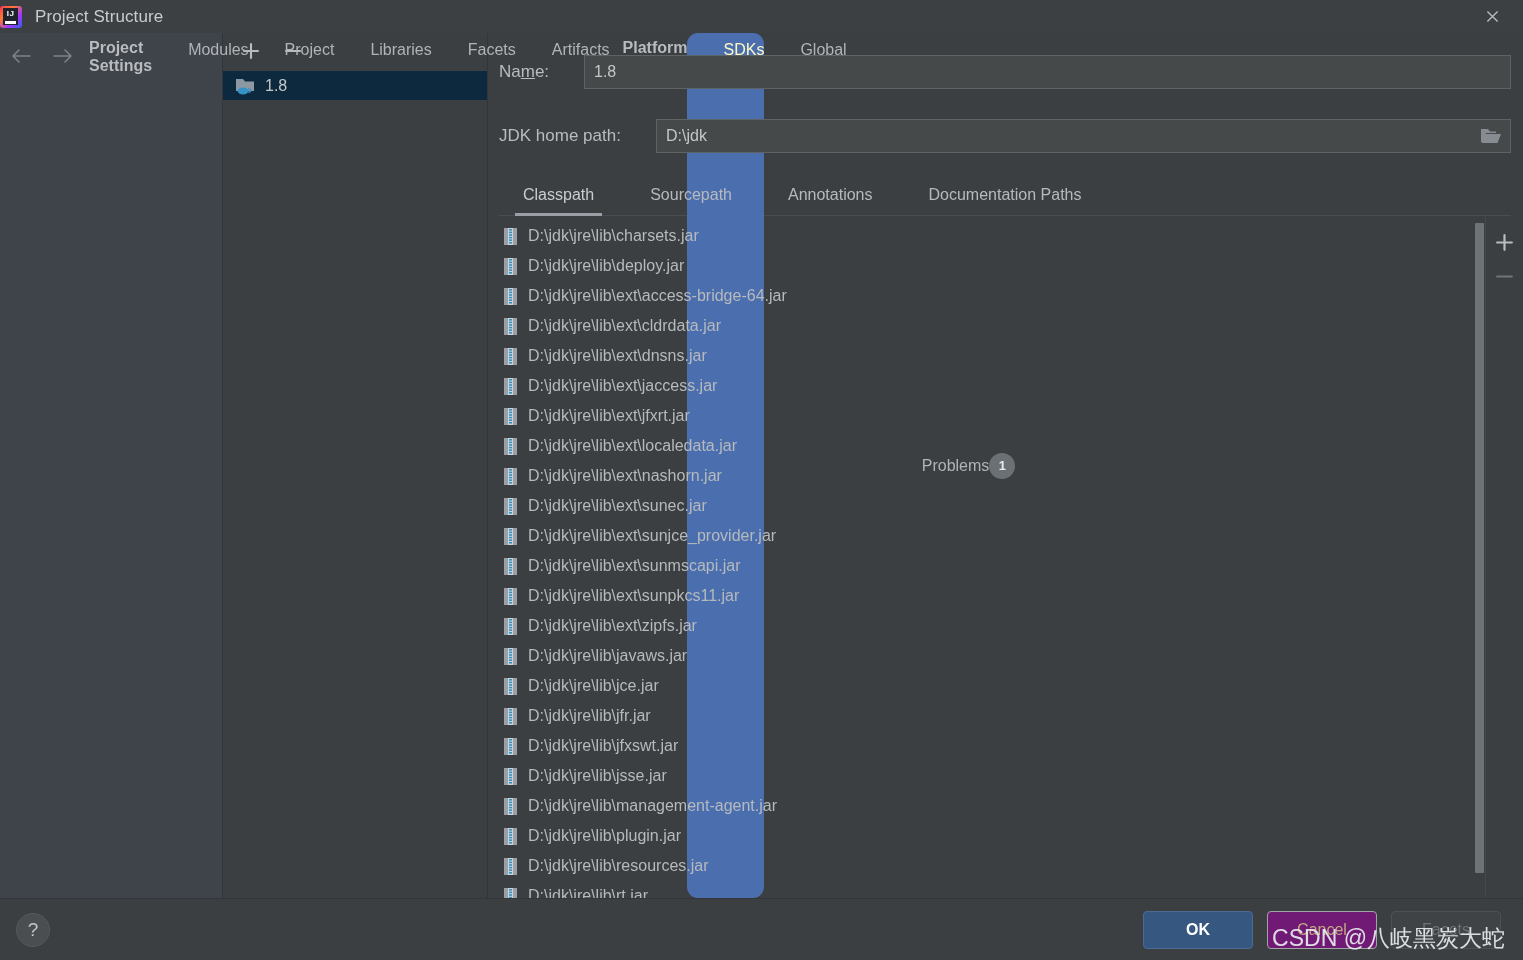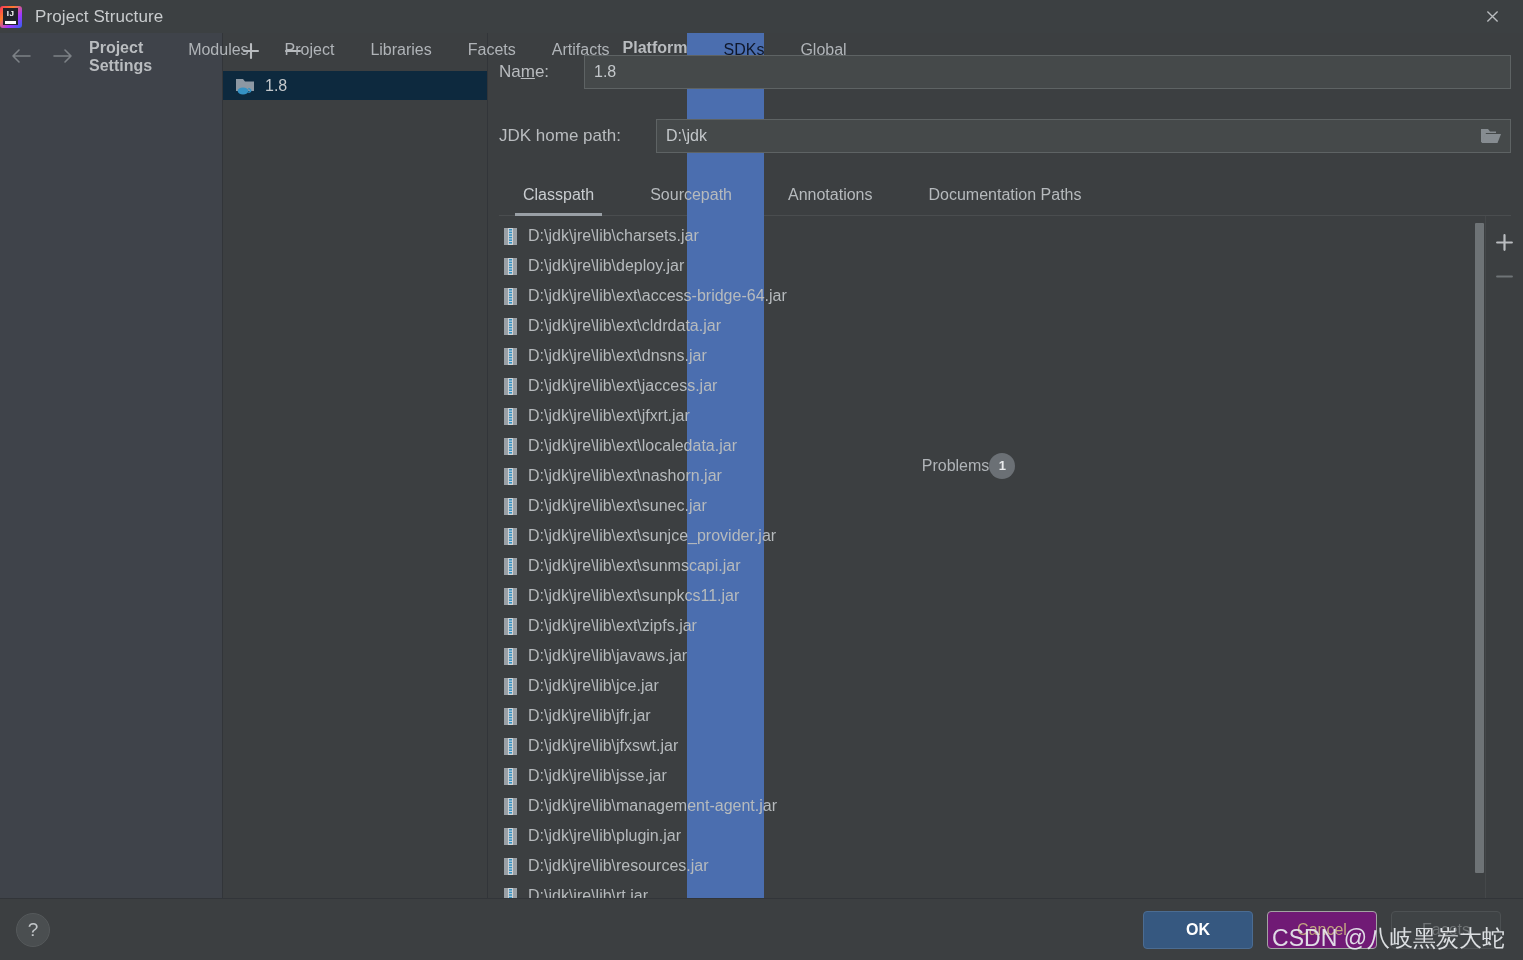--- a/index.html
+++ b/index.html
@@ -77,21 +77,21 @@
   .group-header {
     font-size: 16px; font-weight: bold; color: #b9bcbf;
     padding: 6px 0 6px 13px;
   }
   .nav-item {
     font-size: 16px; color: #b0b4b8;
     padding: 6px 0 6px 36px;
     cursor: pointer;
     line-height: 22px;
   }
-  .nav-item.selected { background: #4B6EAF; color: #0f172a; }
+  .nav-item.selected { background: #4B6EAF; color: #fef9c3; border-radius: 11px; }
   .sidebar-sep {
     height: 1px; background: #4d5156;
     margin: 14px 12px 10px 12px;
   }
   .problems-row {
     display: flex; align-items: center; justify-content: space-between;
     padding: 6px 24px 6px 36px;
     cursor: pointer;
   }
   .problems-row .label { font-size: 16px; color: #b0b4b8; }

